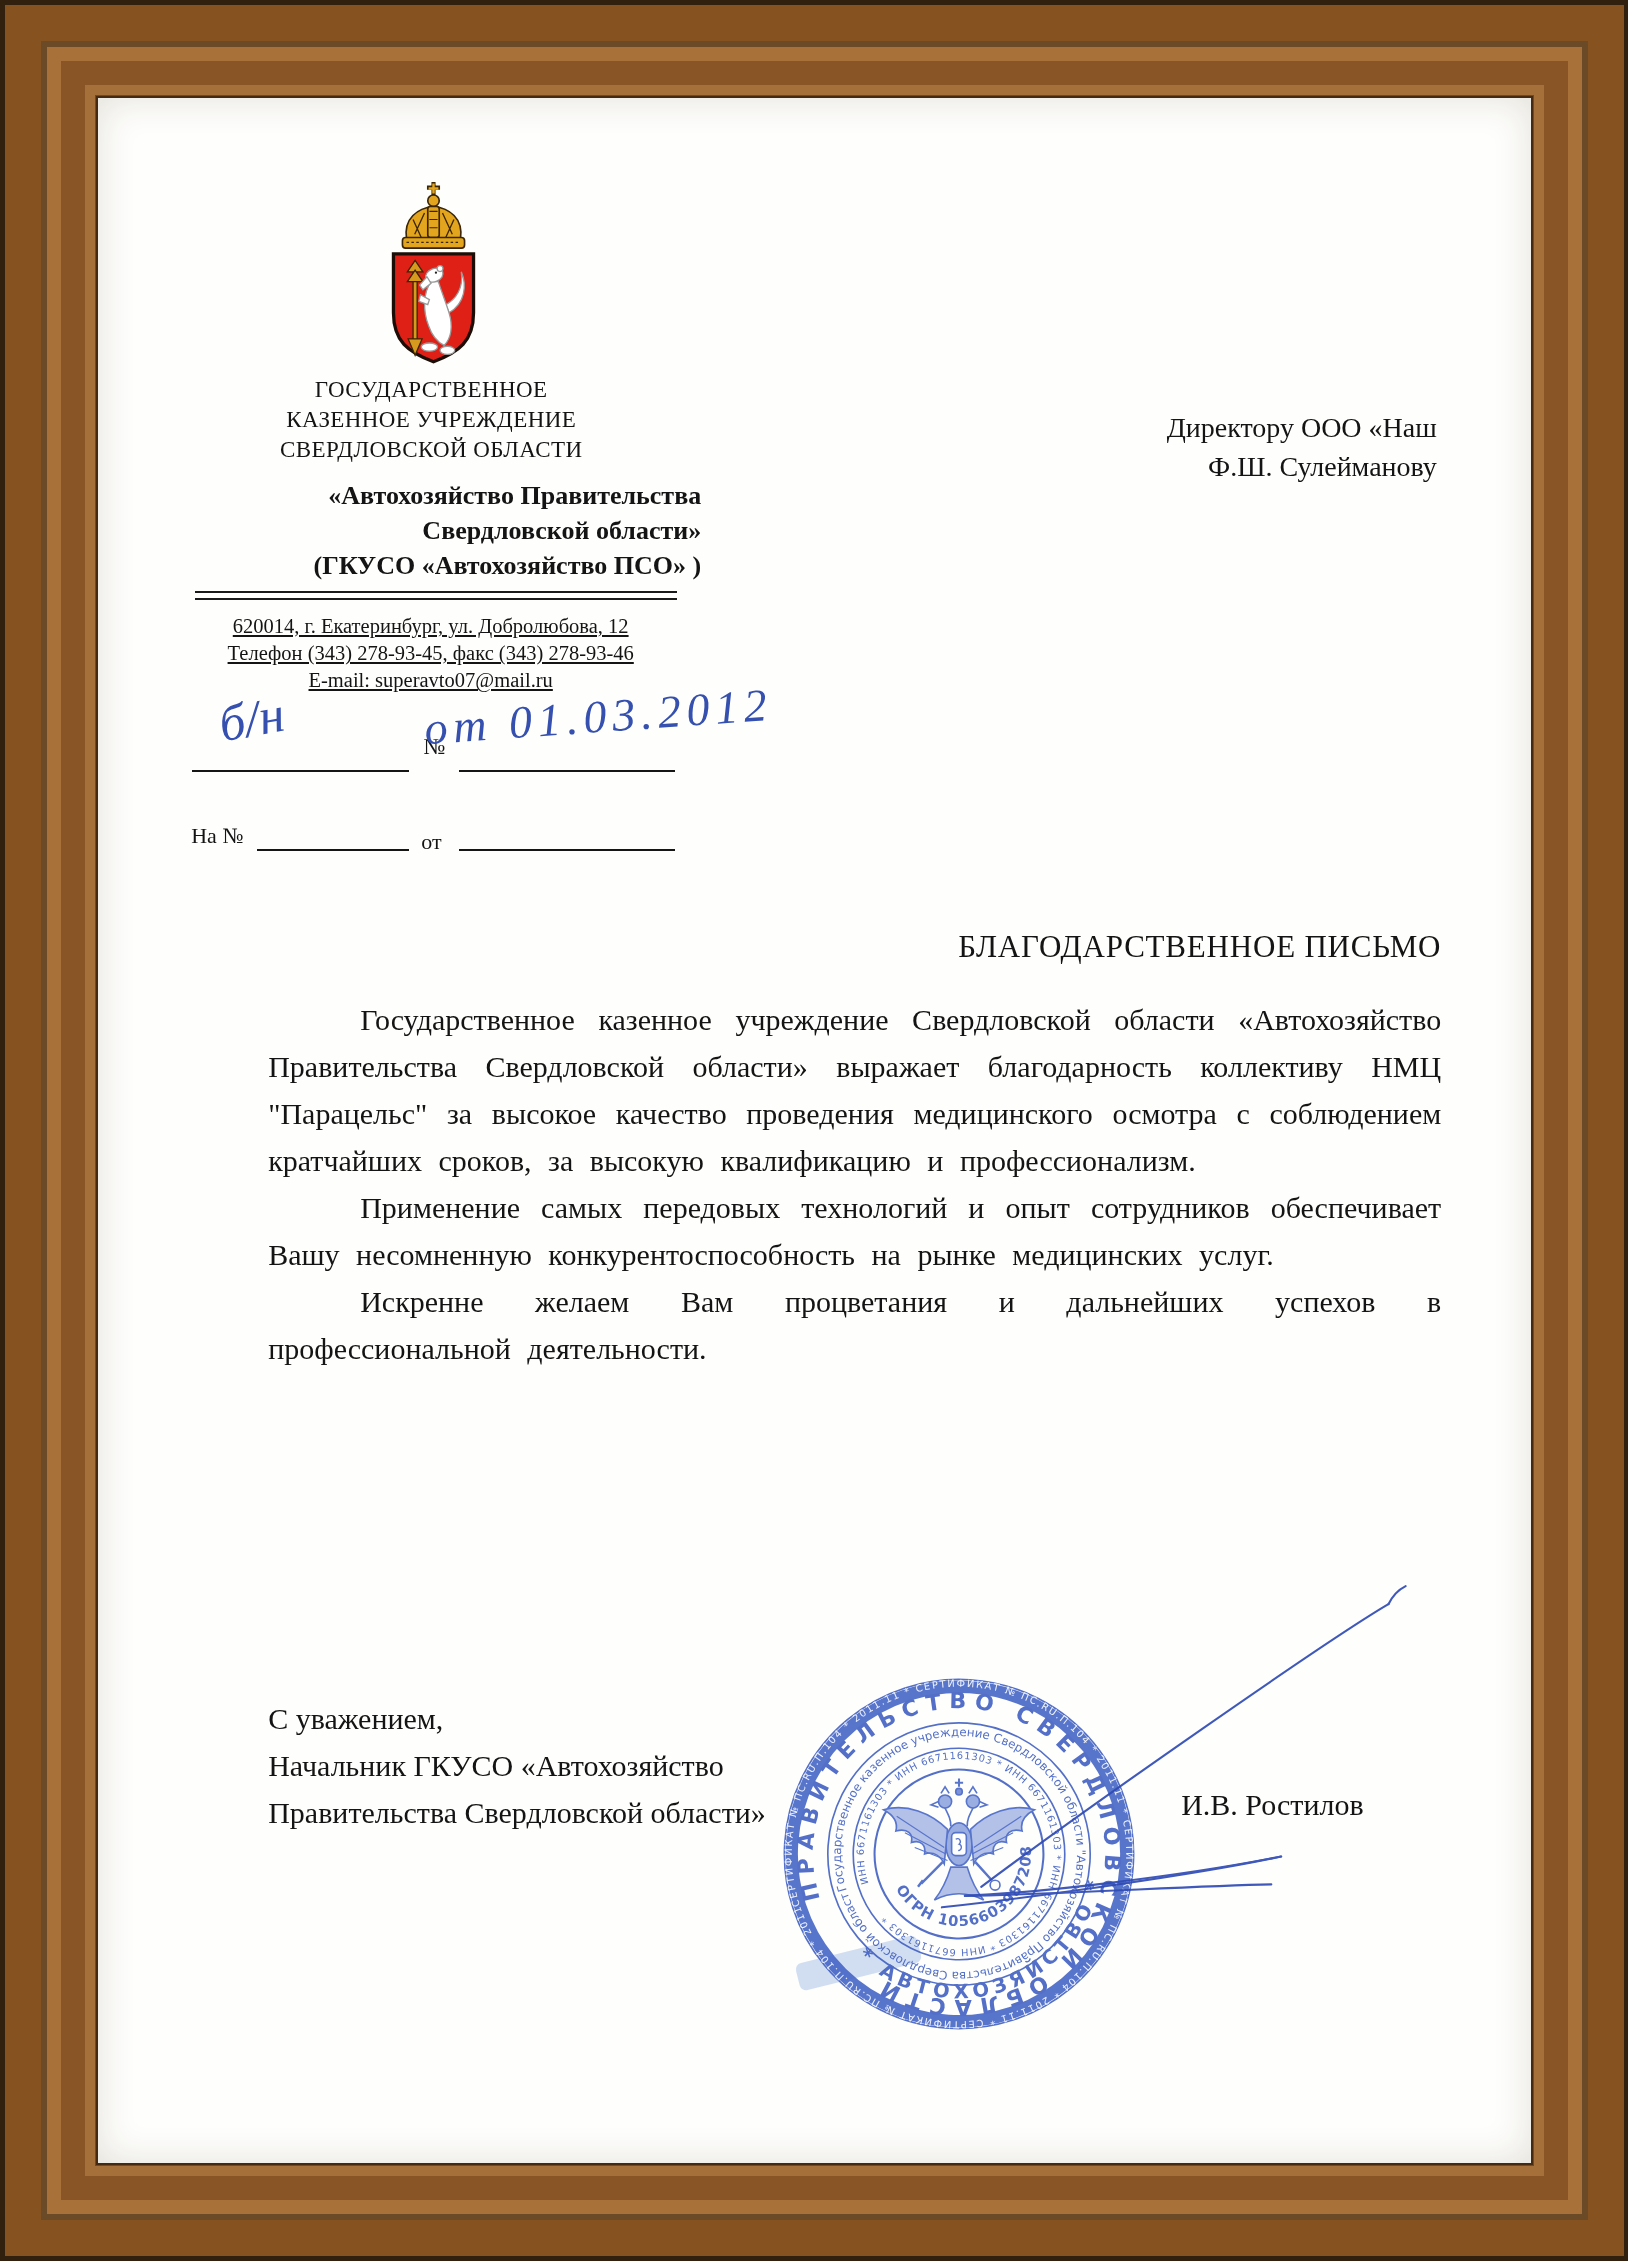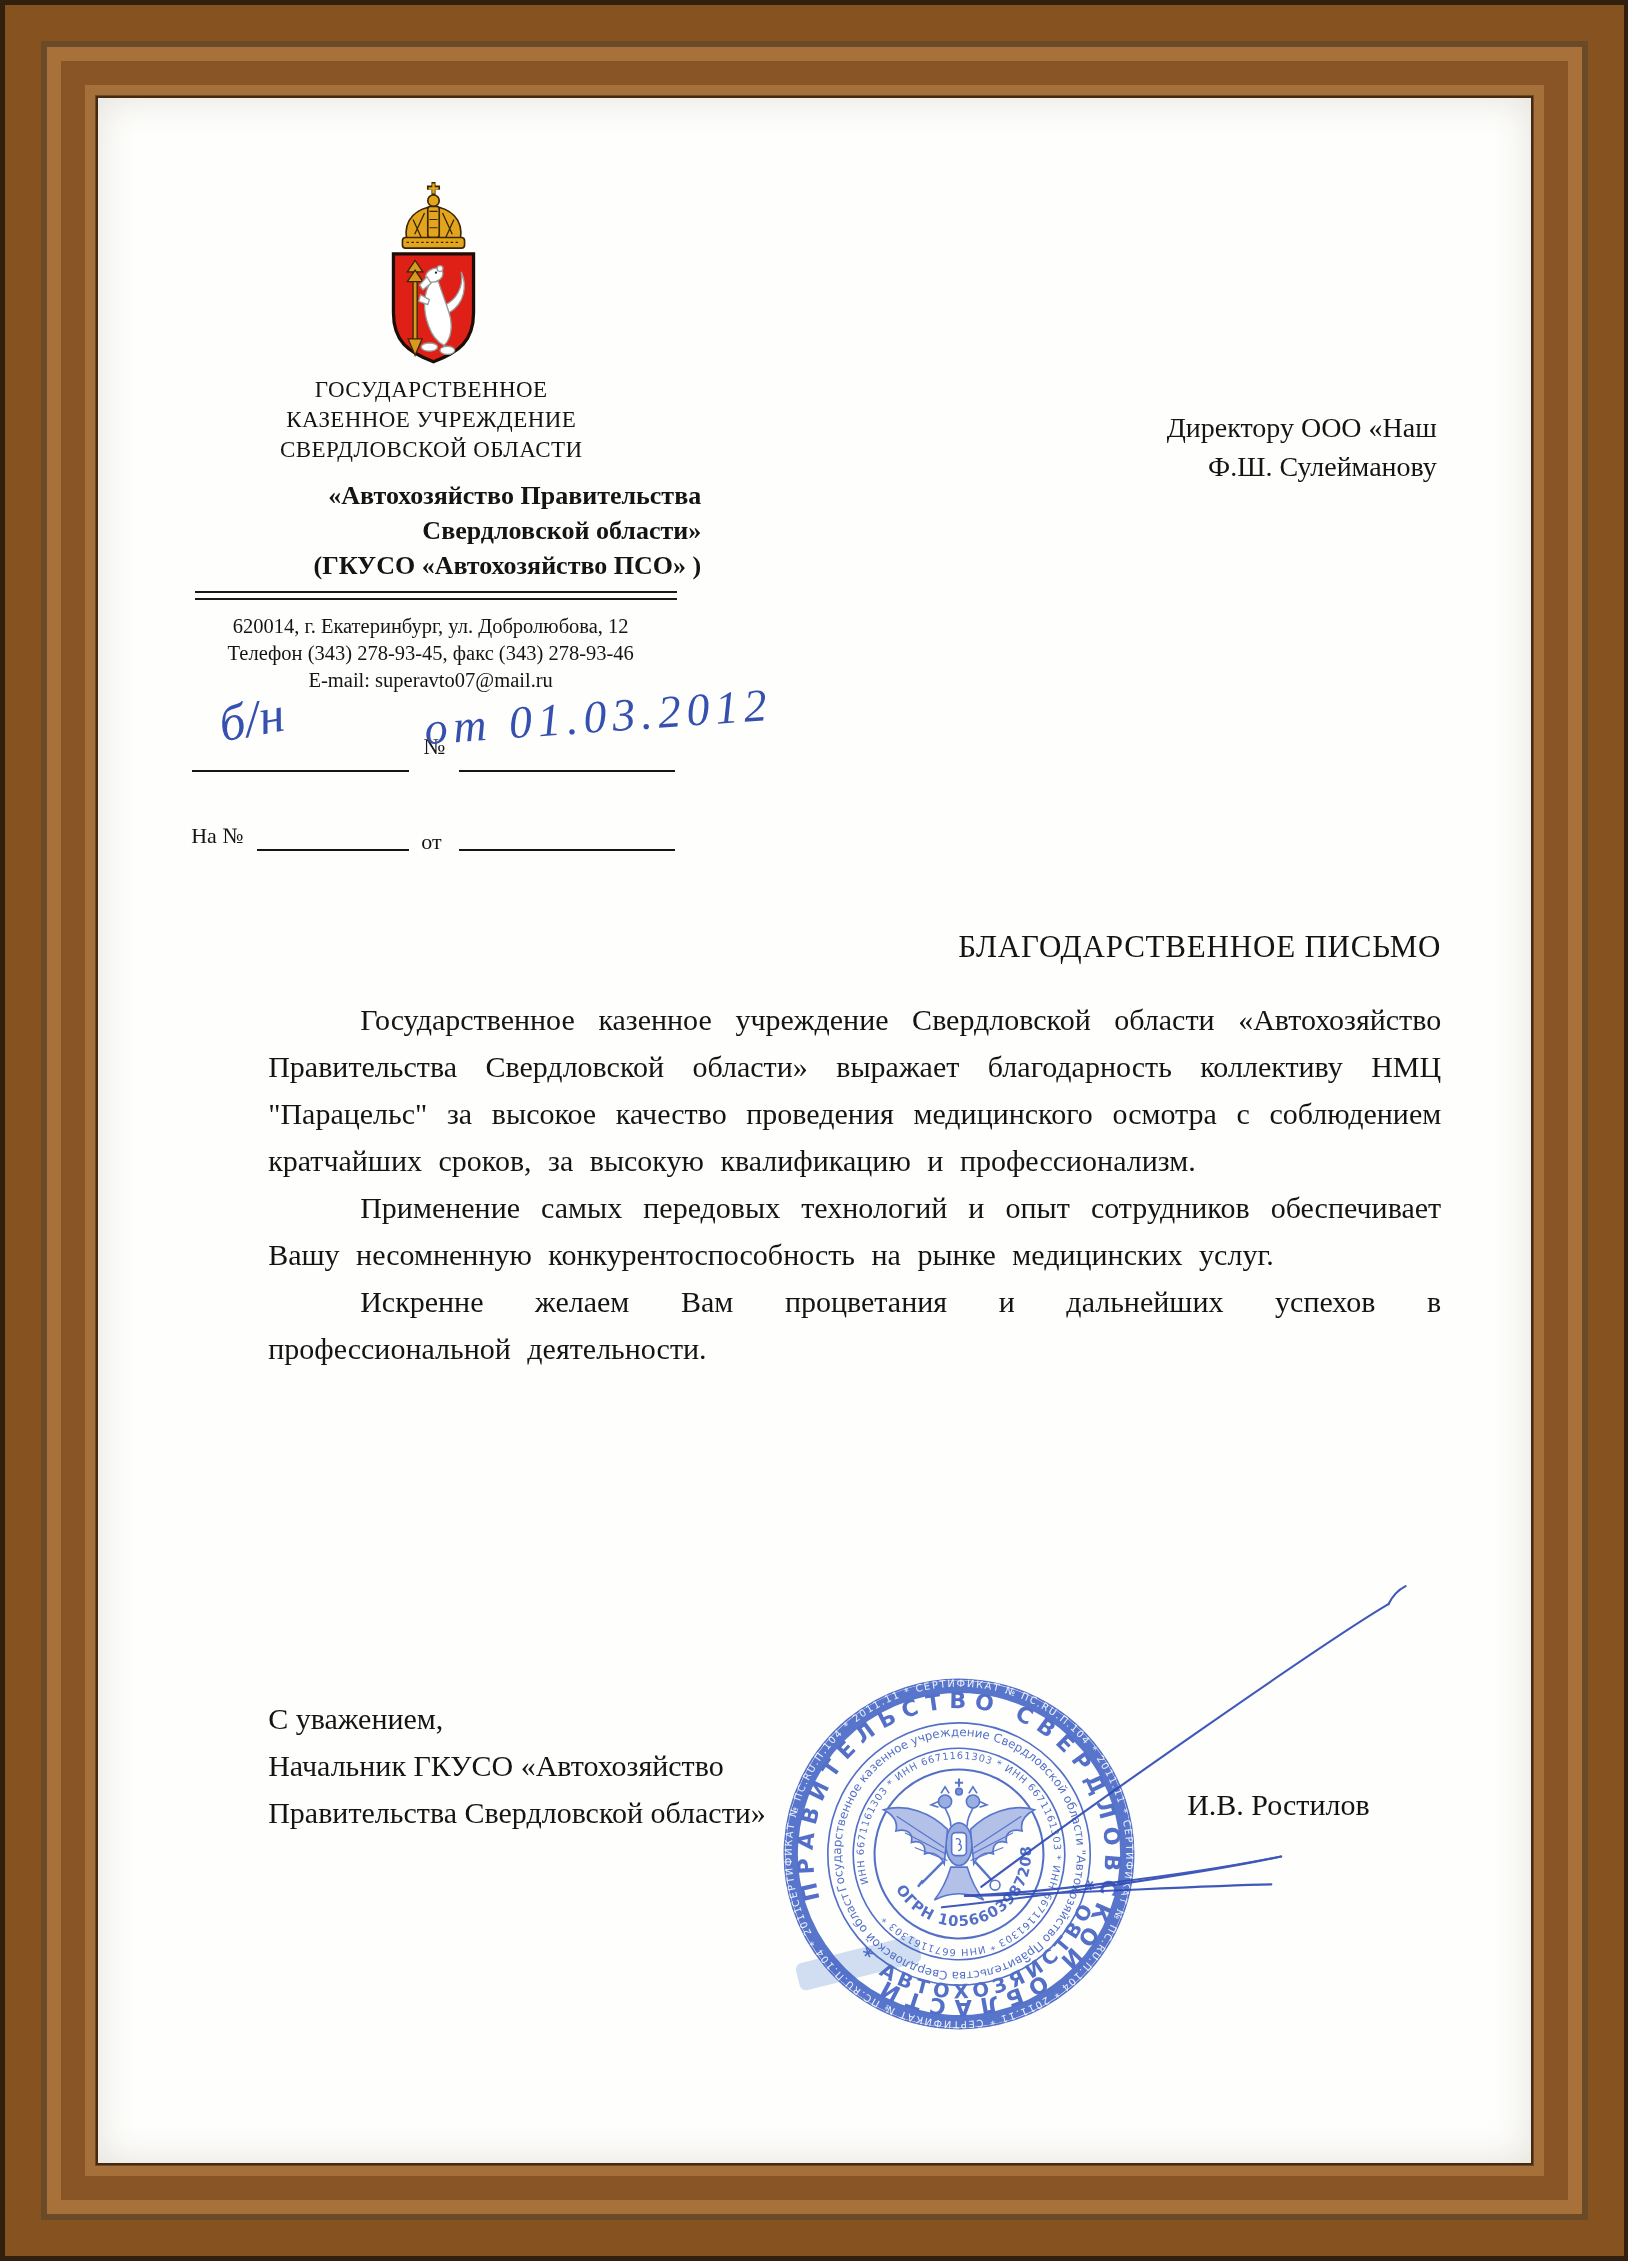--- a/index.html
+++ b/index.html
@@ -10,36 +10,36 @@
   .f3{position:absolute;inset:0;border:14px solid #a8713a;box-sizing:border-box;}
   .f4{position:absolute;inset:0;border:24px solid #8a5526;box-sizing:border-box;}
   .f5{position:absolute;inset:0;border:10.7px solid #a5703a;box-sizing:border-box;}
   .f6{position:absolute;inset:0;border:2.5px solid #46290f;box-sizing:border-box;}
   .paper{position:absolute;inset:0;background:#fefefc;box-shadow:inset 0 0 38px rgba(60,40,10,.14);}
   .abs{position:absolute;}
   
   .org-caps{left:87px;top:277px;width:492px;text-align:center;font-size:23px;line-height:30px;letter-spacing:0.4px;}
   .org-bold{left:62px;top:380px;width:541px;text-align:right;font-size:26px;line-height:35px;font-weight:700;}
   .rule2{left:97px;top:493px;width:482px;height:4.9px;border-top:2.5px solid #191919;border-bottom:2.5px solid #191919;}
-  .contact{left:70px;top:515px;width:525px;text-align:center;font-size:20.5px;line-height:27px;}
+  .contact{left:70px;top:515px;width:525px;text-align:center;font-size:20.5px;line-height:27px;text-decoration:underline;}
   .hand{font-style:italic;color:#3550ae;white-space:nowrap;}
   .hand-bn{left:121px;top:592px;font-size:51px;transform:rotate(-10deg);}
   .hand-date{left:326px;top:592px;font-size:46px;letter-spacing:5.7px;transform:rotate(-4deg);}
   .num-sign{left:325px;top:636px;font-size:23px;}
   .uline{height:0;border-top:2.5px solid #151515;}
   .ref-label{font-size:22px;}
   
   .addressee{right:94px;top:310px;width:623px;text-align:right;font-size:28px;line-height:39px;}
   
   .title{left:170px;top:831px;width:1173px;text-align:right;font-size:31px;letter-spacing:0.8px;}
   .body-text{left:170px;top:898px;width:1173px;font-size:30px;line-height:47px;text-align:justify;}
   .body-text p{margin:0;text-indent:92px;word-spacing:9px;}
   
   .closing{left:170px;top:1597px;width:738px;font-size:30px;line-height:47px;font-family:Liberation Serif, serif;}
-  .sig-name{left:1083px;top:1690px;font-size:30px;margin-left:6px;}
+  .sig-name{left:1083px;top:1690px;font-size:30px;}
   .smudge{left:698px;top:1851px;width:125px;height:28px;background:rgba(122,160,222,.34);border-radius:6.6px;transform:rotate(-14deg);}
   svg text{font-family:"DejaVu Sans",sans-serif;}
 </style>
 </head>
 <body>
 
 <div class="page">
   <div class="f2"></div>
   <div class="f1"></div>
   <div style="position:absolute;inset:47px;">

